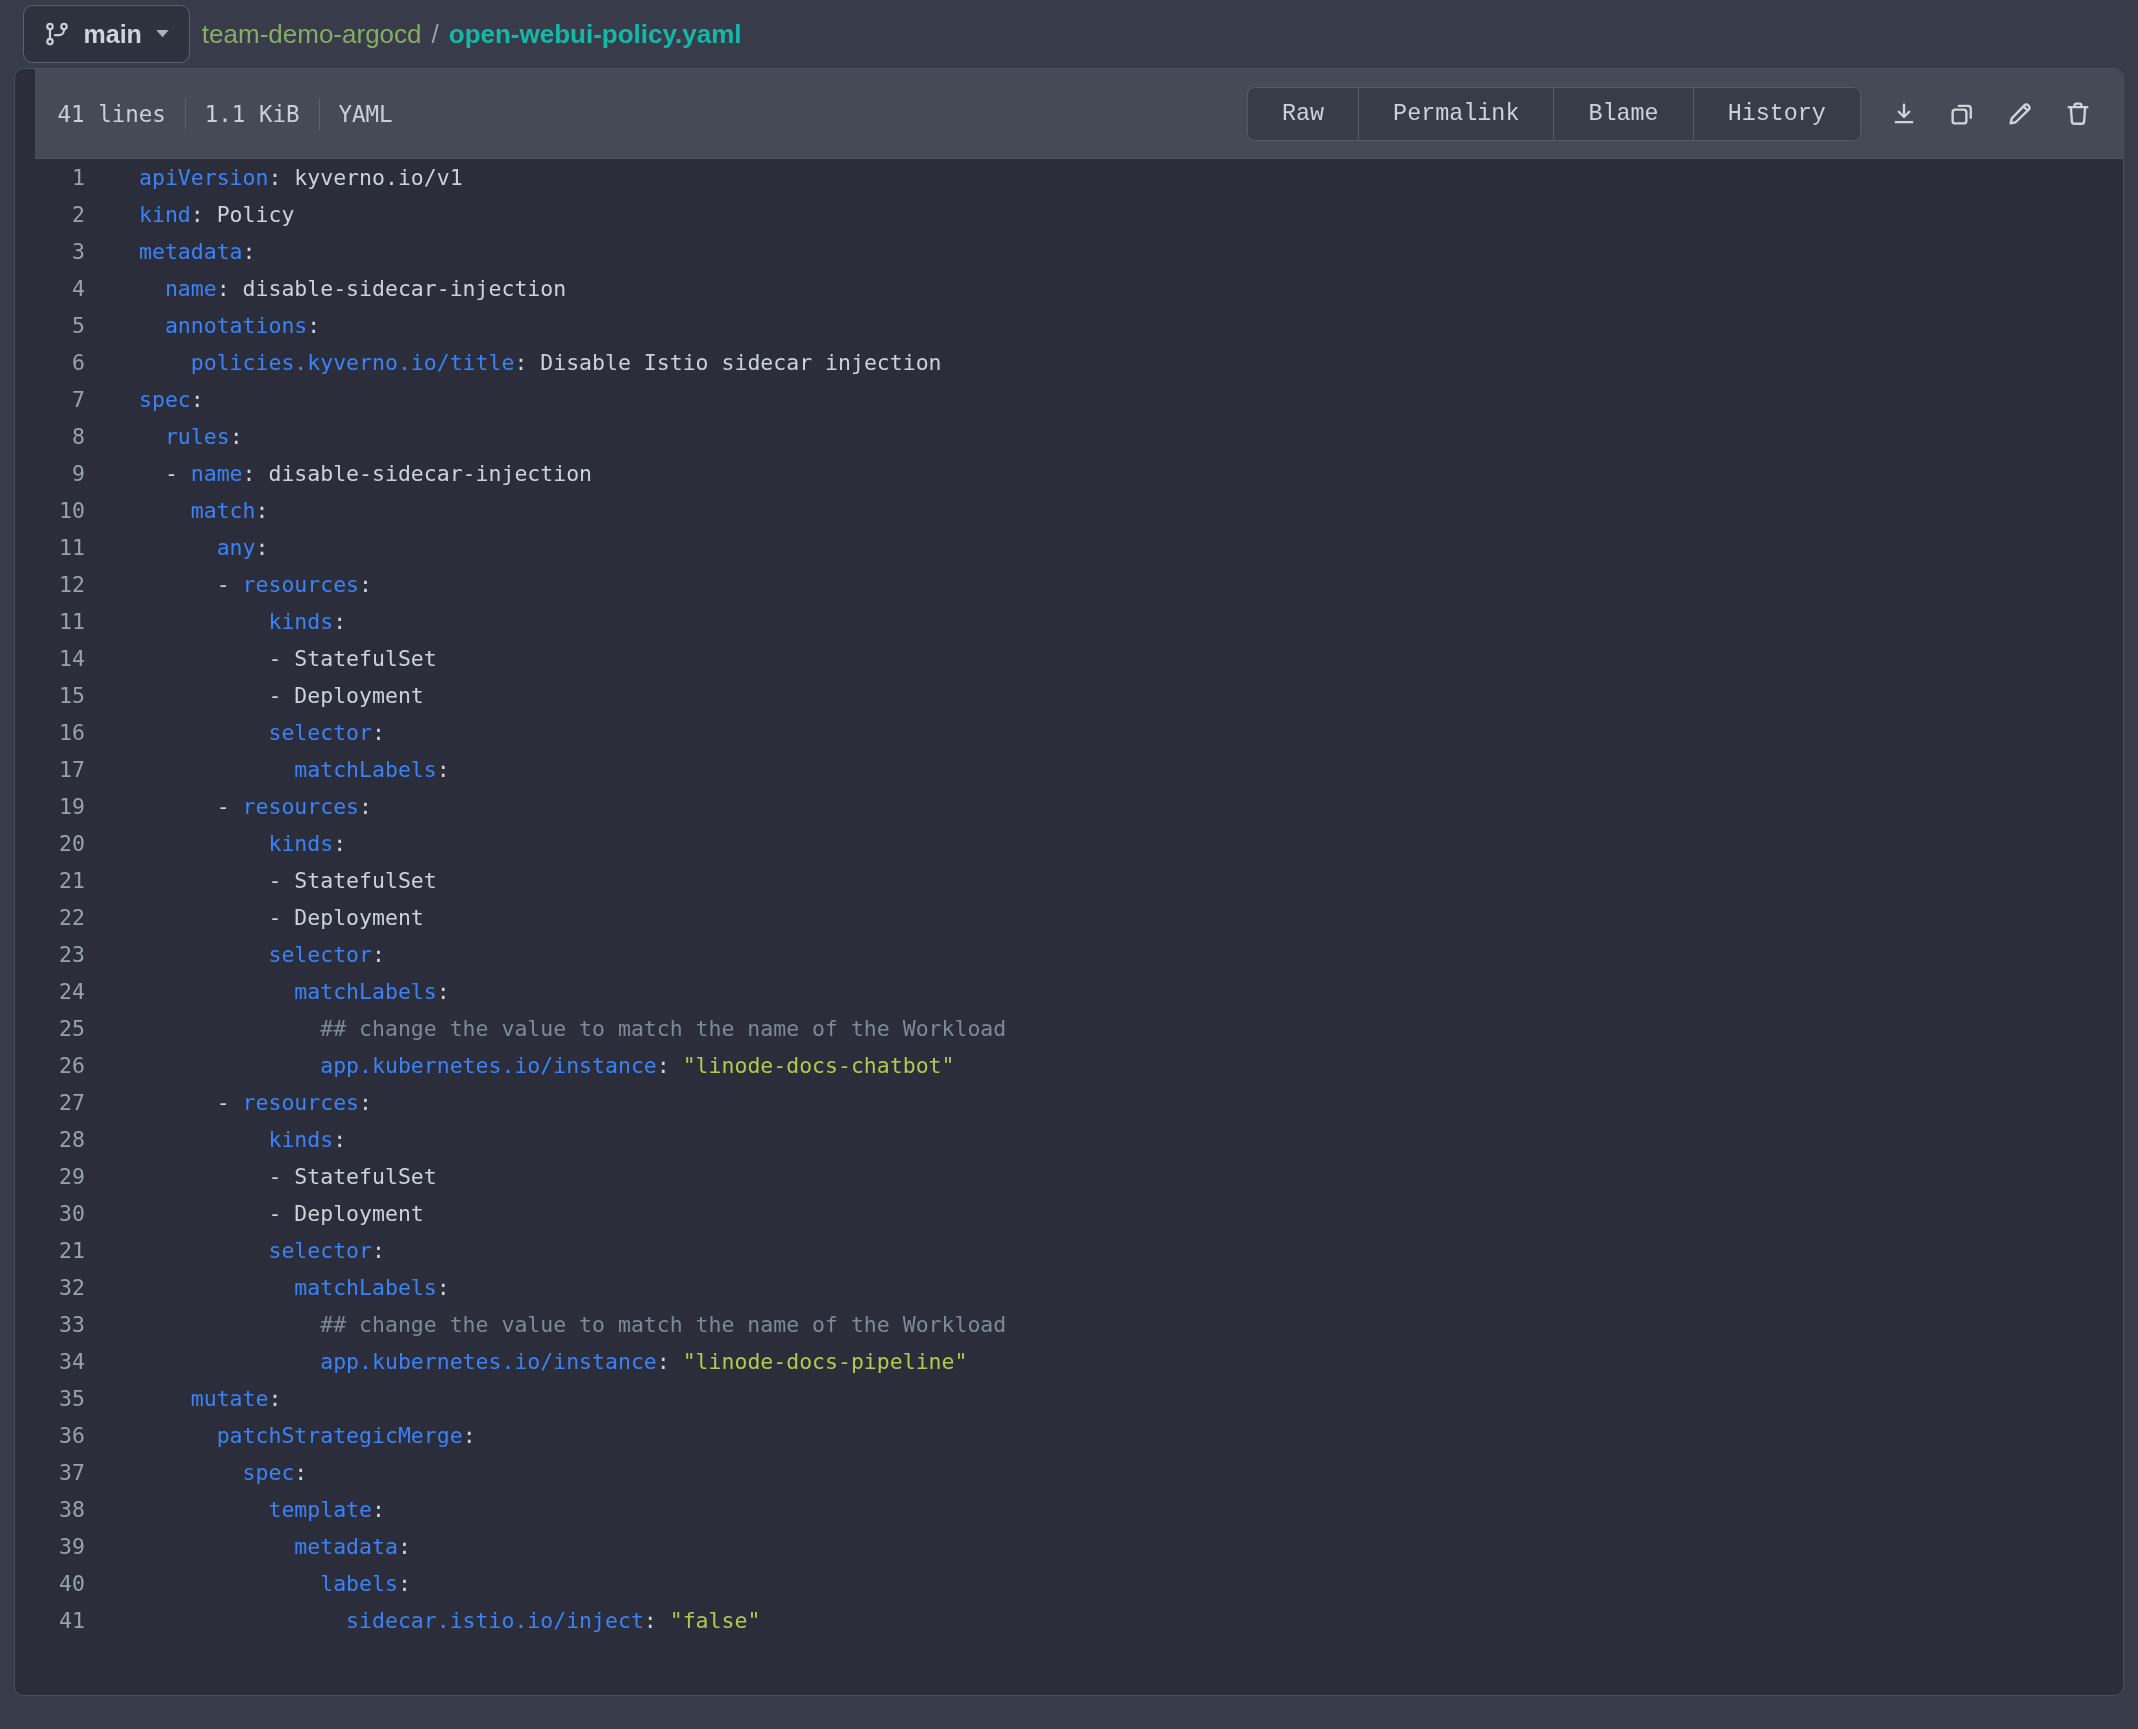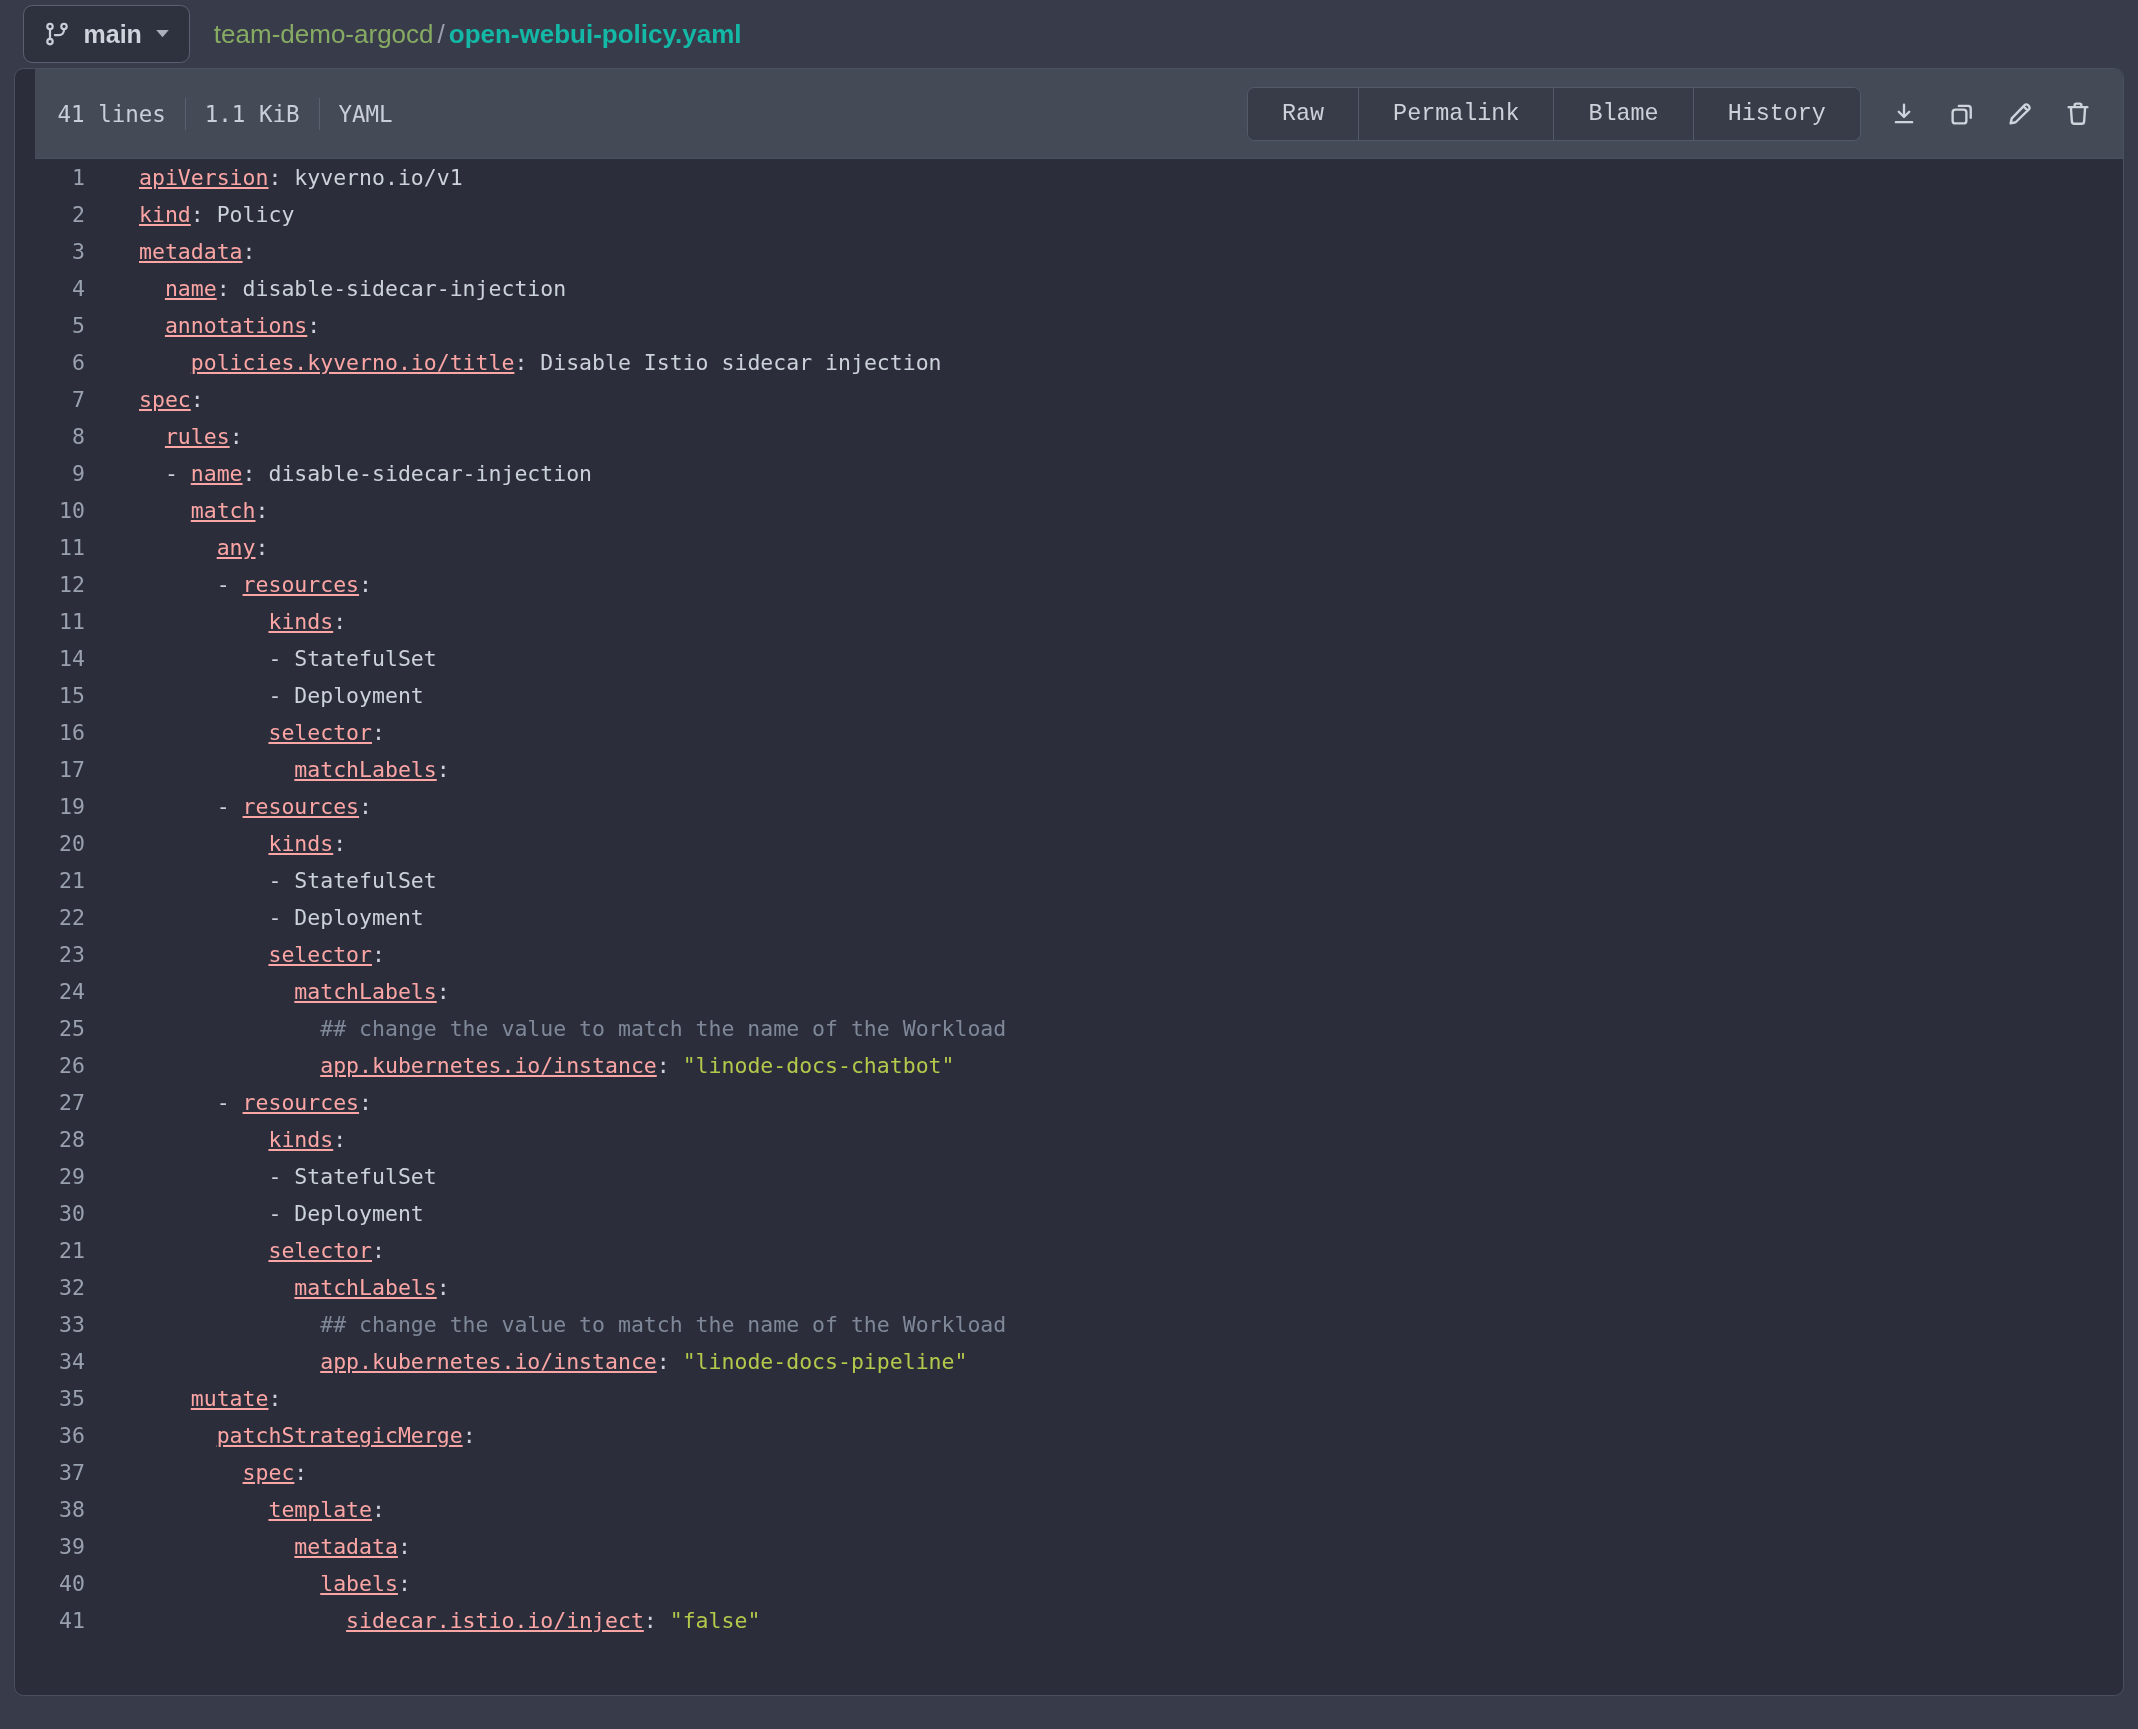--- a/index.html
+++ b/index.html
@@ -24,21 +24,21 @@
     height:58px;
     padding:0 19px;
     background:#2e323e;
     border:0.9px solid #5b6170;
     border-radius:9.4px;
     color:#c9ced8;
     cursor:pointer;
   }
   .branch-btn svg { display:block; }
   .branch-label { font-size:25px; font-weight:700; color:#ced3dc; }
-  .crumbs { margin-left:24px; font-size:26px; display:flex; align-items:center; gap:4px; }
+  .crumbs { margin-left:12px; font-size:26px; display:flex; align-items:center; gap:10px; }
   .crumb-repo { color:#87ab63; text-decoration:none; cursor:pointer; }
   .crumb-sep { color:#9aa0ab; }
   .crumb-file { color:#14b8a6; font-weight:600; }
 
   
   .filebox {
     margin:0 14px;
     height:1628px;
     border:0.9px solid #4a5060;
     border-radius:9.4px;
@@ -102,21 +102,21 @@
   .cl { display:flex; height:37px; line-height:37px; white-space:pre; }
   .ln {
     width:70px;
     flex:0 0 70px;
     text-align:right;
     color:#9aa1ae;
     cursor:pointer;
     user-select:none;
   }
   .lc { padding-left:54px; }
-  .tk-k { color:#fca5a5;text-decoration:underline; }
+  .tk-k { color:#3b82f6; }
   .tk-t { color:#ccd2da; }
   .tk-s { color:#b2c94b; }
   .tk-c { color:#7f8899; }
 </style>
 </head>
 <body>
 
 <div class="topbar">
   <button class="branch-btn">
     <svg width="28" height="28" viewBox="0 0 24 24" fill="none" stroke="currentColor" stroke-width="1.9" stroke-linecap="round" stroke-linejoin="round">

